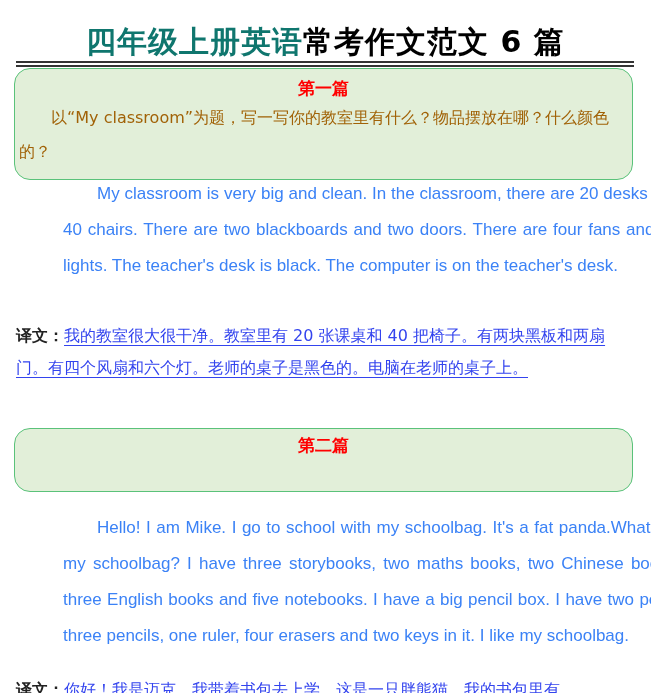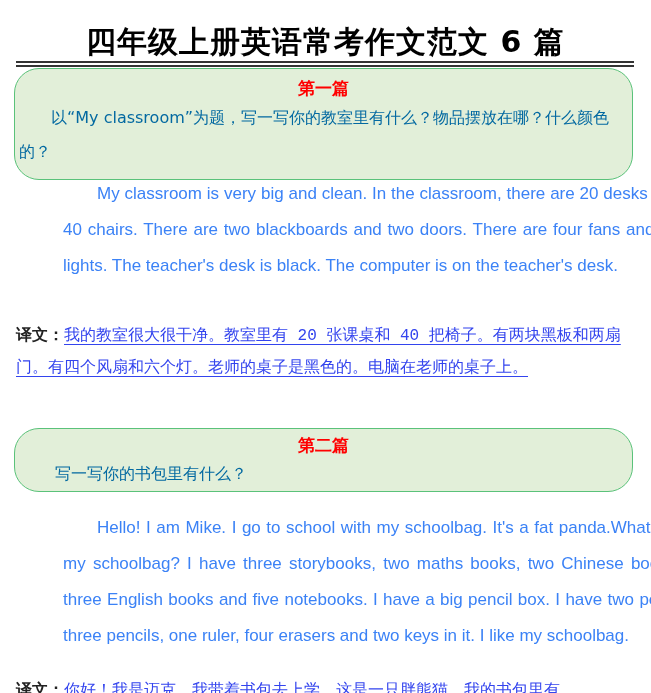--- a/index.html
+++ b/index.html
@@ -1,26 +1,26 @@
 <!DOCTYPE html>
 <html><head>
 <meta charset="utf-8">
 <style>
   html, body { margin: 0; padding: 0; background: #ffffff; }
   body { width: 651px; height: 693px; overflow: hidden; position: relative;
          font-family: "DejaVu Sans", "Liberation Sans", sans-serif; color: #1a1a1a; }
   .title { position: absolute; top: 24px; left: 0; width: 651px; text-align: center;
            font-size: 30px; font-weight: bold; letter-spacing: 1px; line-height: 36px; }
-  .title .black { color: #000000; }
+  .title .black { color: #0f766e; }
   .title .red { color: #000000; }
   .rule { position: absolute; left: 16px; width: 618px; height: 2px; background: #333; }
   .box { position: absolute; left: 14px; width: 619px; background: #e2efd9;
-         border: 1.5px solid #5ac27a; border-radius: 25px; box-sizing: border-box; }
+         border: 1.5px solid #5ac27a; border-radius: 16px; box-sizing: border-box; }
   .box-title { text-align: center; color: #ff0000; font-weight: bold; font-size: 17px; }
-  .box-prompt { color: #0369a1; font-size: 16px; }
+  .box-prompt { color: #a16207; font-size: 16px; }
   .para { position: absolute; left: 16px; width: 618px; font-size: 17px; line-height: 36px;
           text-align: justify; text-indent: 2em; color: #3b82f6; font-family: "Liberation Sans", sans-serif; margin-left: 47px; }
   .trans { position: absolute; left: 16px; width: 618px; font-size: 16px; line-height: 32px; }
   .trans .label { color: #222; font-weight: bold; }
   .trans .text { color: #3344ee; text-decoration: underline; text-decoration-color: #3344ee; text-underline-offset: 4px; }
 </style>
 </head>
 <body>
 
 <div class="title">
@@ -29,26 +29,25 @@
 <div class="rule" style="top:61px;"></div>
 <div class="rule" style="top:65px;"></div>
 
 <div class="box" style="top:68px; height:112px; padding:6px 4px 0 4px;">
   <div class="box-title" style="line-height:26px;">第一篇</div>
   <div class="box-prompt" style="line-height:34px; text-indent:2em;">以“My classroom”为题，写一写你的教室里有什么？物品摆放在哪？什么颜色的？</div>
 </div>
 
 <div class="para" style="top:176px;">My classroom is very big and clean. In the classroom, there are 20 desks and 40 chairs. There are two blackboards and two doors. There are four fans and six lights. The teacher's desk is black. The computer is on the teacher's desk.</div>
 
-<div class="trans" style="top:320px;font-family:Liberation Mono, monospace;">
+<div class="trans" style="top:320px;">
   <span class="label">译文：</span><span class="text">我的教室很大很干净。教室里有 20 张课桌和 40 把椅子。有两块黑板和两扇门。有四个风扇和六个灯。老师的桌子是黑色的。电脑在老师的桌子上。</span>
 </div>
 
 <div class="box" style="top:428px; height:64px; padding:2px 4px 0 4px;">
   <div class="box-title" style="line-height:28px;">第二篇</div>
-  <div class="box-prompt" style="line-height:30px; padding-left:36px;">写一写你的书包里有什么？</div>
 </div>
 
 <div class="para" style="top:510px;">Hello! I am Mike. I go to school with my schoolbag. It's a fat panda.What's in my schoolbag? I have three storybooks, two maths books, two Chinese books, three English books and five notebooks. I have a big pencil box. I have two pens, three pencils, one ruler, four erasers and two keys in it. I like my schoolbag.</div>
 
 <div class="trans" style="top:674px;">
   <span class="label">译文：</span><span class="text" style="text-decoration:none;">你好！我是迈克。我带着书包去上学。这是一只胖熊猫。我的书包里有</span>
 </div>
 
 </body></html>

